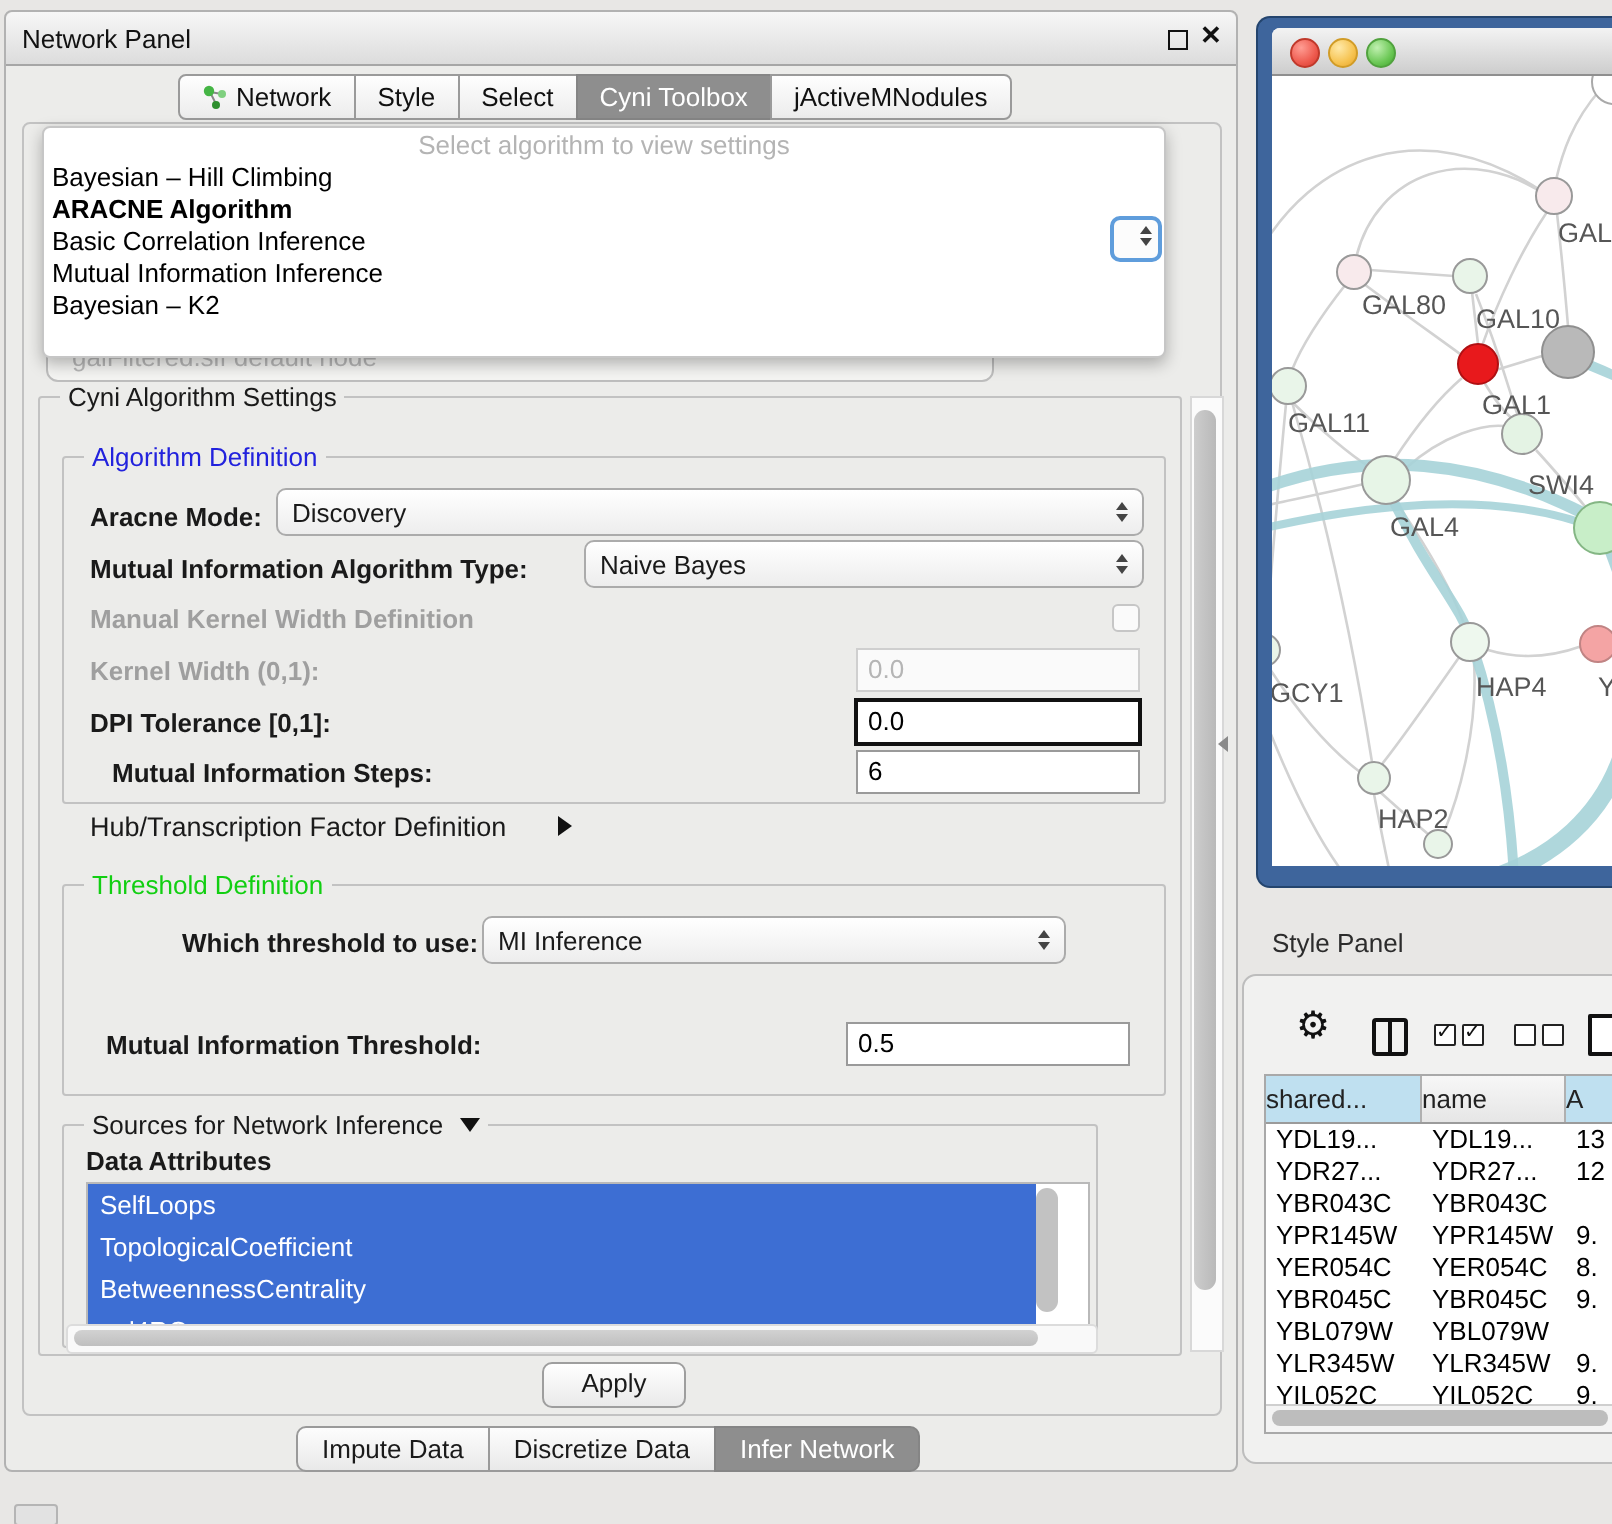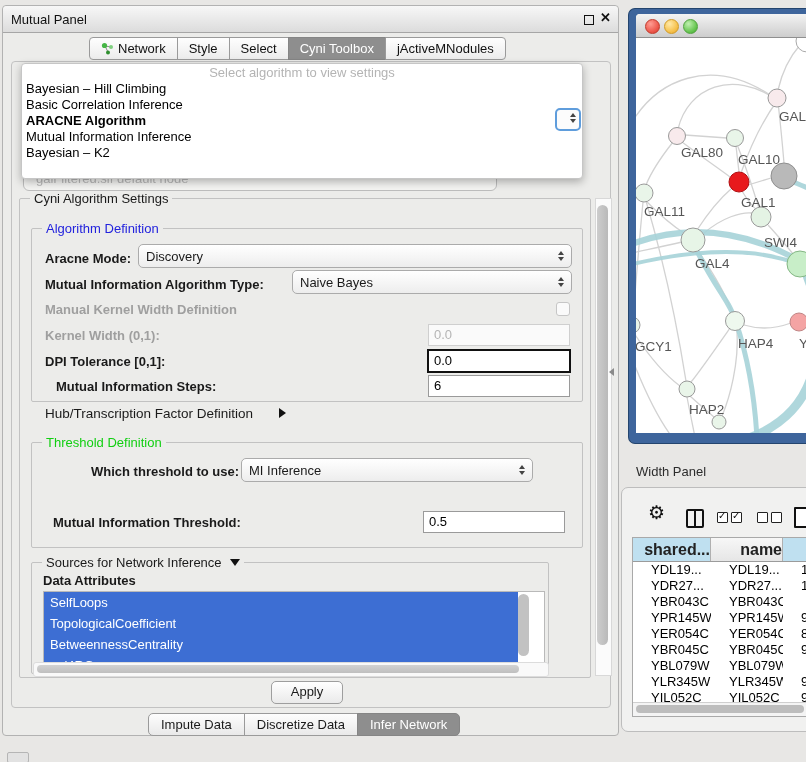--- a/index.html
+++ b/index.html
@@ -89,35 +89,35 @@
   #gear{left:26px;top:13px;font-size:19px;color:#111;}
   #colicon{left:64px;top:21px;width:14px;height:15px;border:2px solid #111;border-radius:2px;}
   #colicon:before{content:"";position:absolute;left:5.5px;top:0;width:2px;height:15px;background:#111;}
   .cb{display:inline-block;width:9px;height:9px;border:1.5px solid #222;border-radius:1px;margin-right:3px;position:relative;background:#fff;}
   .cb.on:after{content:"✓";position:absolute;left:0px;top:-3px;font-size:10px;color:#111;}
   #cbs-on{left:95px;top:23px;}
   #cbs-off{left:135px;top:23px;}
   #docicon{left:172px;top:19px;width:14px;height:17px;border:2px solid #111;border-radius:1px;background:#fff;}
   #tbl{position:absolute;left:10px;top:49px;width:185px;height:178px;background:#fff;border:1px solid #a9a9a9;overflow:hidden;}
   #thead{display:grid;grid-template-columns:78px 72px 1fr;height:23px;border-bottom:1px solid #9b9b9b;}
-  .th{text-align:right;line-height:23px;font-size:16px;color:#222;border-right:1px solid #b0b0b0;
-      background:linear-gradient(#f7f7f7,#e6e6e6);overflow:hidden;white-space:nowrap;font-weight:bold;}
+  .th{text-align:left;line-height:23px;font-size:13px;color:#222;border-right:1px solid #b0b0b0;
+      background:linear-gradient(#f7f7f7,#e6e6e6);overflow:hidden;white-space:nowrap;}
   .th.hl{background:#bfe0f0;}
   .tr{display:grid;grid-template-columns:78px 72px 1fr;height:16px;line-height:16px;}
-  .td{padding-left:18px;white-space:nowrap;overflow:hidden;font-size:13px;color:#000;}
+  .td{padding-left:5px;white-space:nowrap;overflow:hidden;font-size:13px;color:#000;}
   #tbl-hscroll{position:absolute;left:0;right:0;bottom:0;height:13px;background:#f4f4f4;border-top:1px solid #cfcfcf;}
   #tbl-hthumb{position:absolute;left:3px;top:2px;width:168px;height:8px;background:#bdbdbd;border-radius:4px;}
   #corner-btn{left:7px;top:752px;width:20px;height:9px;border:1px solid #b5b5b5;background:#e2e2e2;border-radius:2px;}
 </style>
 </head>
 <body>
 
 <div id="cp" class="abs">
   <div id="cp-titlebar" class="abs">
-    <span id="cp-title" class="abs">Mutual Panel</span>
+    <span id="cp-title" class="abs">Network Panel</span>
     <span class="float-box abs"></span>
     <span class="close-x abs">✕</span>
   </div>
 
   <div id="tabs" class="abs">
       <div class="tab">
         <svg width="13" height="13">
           <line x1="4" y1="4" x2="10" y2="5" stroke="#888"></line>
           <line x1="4" y1="4" x2="7" y2="10" stroke="#888"></line>
           <circle cx="3.5" cy="3.5" r="2.6" fill="#45b545"></circle>
@@ -150,22 +150,22 @@
     <span class="st stepper">
         <span class="arr-up"></span>
         <span class="arr-dn"></span>
       </span>
   </div>
 
   <div id="popup" class="abs">
     <div id="popup-ph">Select algorithm to view settings</div>
     <div>
         <div class="dd-item">Bayesian – Hill Climbing</div>
+        <div class="dd-item bold">ARACNE Algorithm</div>
         <div class="dd-item">Basic Correlation Inference</div>
-        <div class="dd-item bold">ARACNE Algorithm</div>
         <div class="dd-item">Mutual Information Inference</div>
         <div class="dd-item">Bayesian – K2</div>
       </div>
   </div>
 
   <div class="grp abs" style="left:16px;top:192px;width:570px;height:478px;">
     <span class="grp-title">Cyni Algorithm Settings</span>
   </div>
 
   <div class="grp abs" style="left:28px;top:222px;width:550px;height:172px;">
@@ -315,21 +315,21 @@
           <text x="695" y="267" class="node-label">GAL4</text>
           <text x="635" y="350" class="node-label">GCY1</text>
           <text x="738" y="347" class="node-label">HAP4</text>
           <text x="799" y="347" class="node-label">Y</text>
           <text x="689" y="413" class="node-label">HAP2</text>
         </svg>
     </div>
   </div>
 </div>
 
-<span id="tp-title" class="abs">Width Panel</span>
+<span id="tp-title" class="abs">Style Panel</span>
 <div id="tp" class="abs">
   <span id="gear" class="abs">⚙</span>
   <span id="colicon" class="abs"></span>
   <span id="cbs-on" class="abs"><span class="cb on"></span><span class="cb on"></span></span>
   <span id="cbs-off" class="abs"><span class="cb"></span><span class="cb"></span></span>
   <span id="docicon" class="abs"></span>
   <div id="tbl">
     <div id="thead">
         <div class="th hl">shared...</div>
         <div class="th">name</div>

